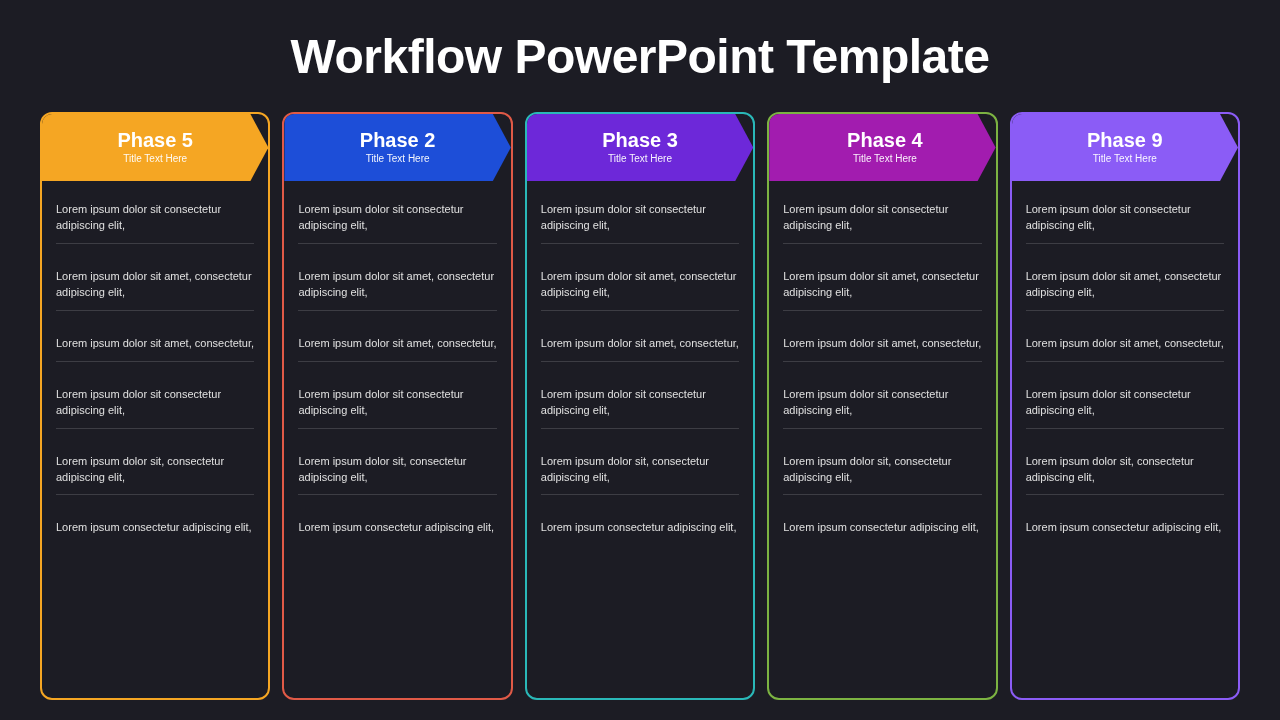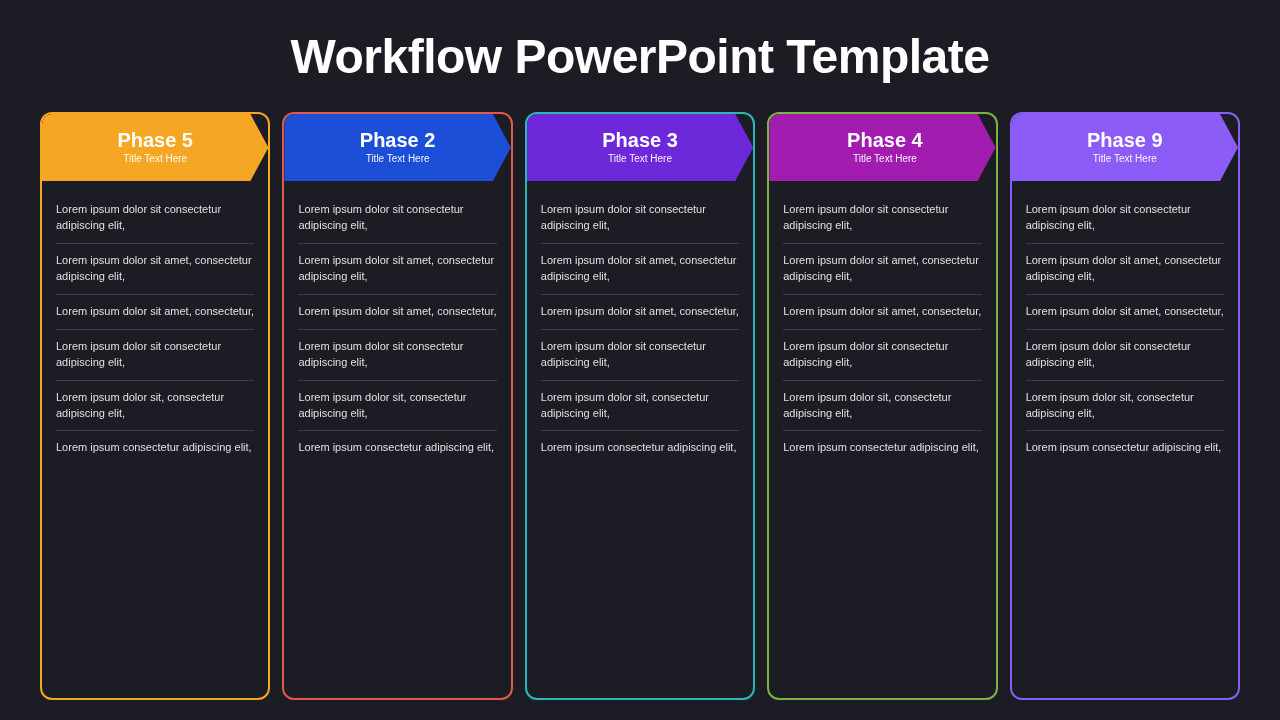--- a/index.html
+++ b/index.html
@@ -76,21 +76,21 @@
       font-weight: 500;
       line-height: 1.3;
       opacity: 0.95;
     }
 
     .phase-body {
       flex: 1;
       padding: 12px 14px;
       display: flex;
       flex-direction: column;
-      gap: 0;
+      gap: 16px;
       background: transparent;
     }
 
     .phase-item {
       padding: 9px 0;
       border-bottom: 1px solid rgba(255,255,255,0.15);
     }
 
     .phase-item:last-child {
       border-bottom: none;

